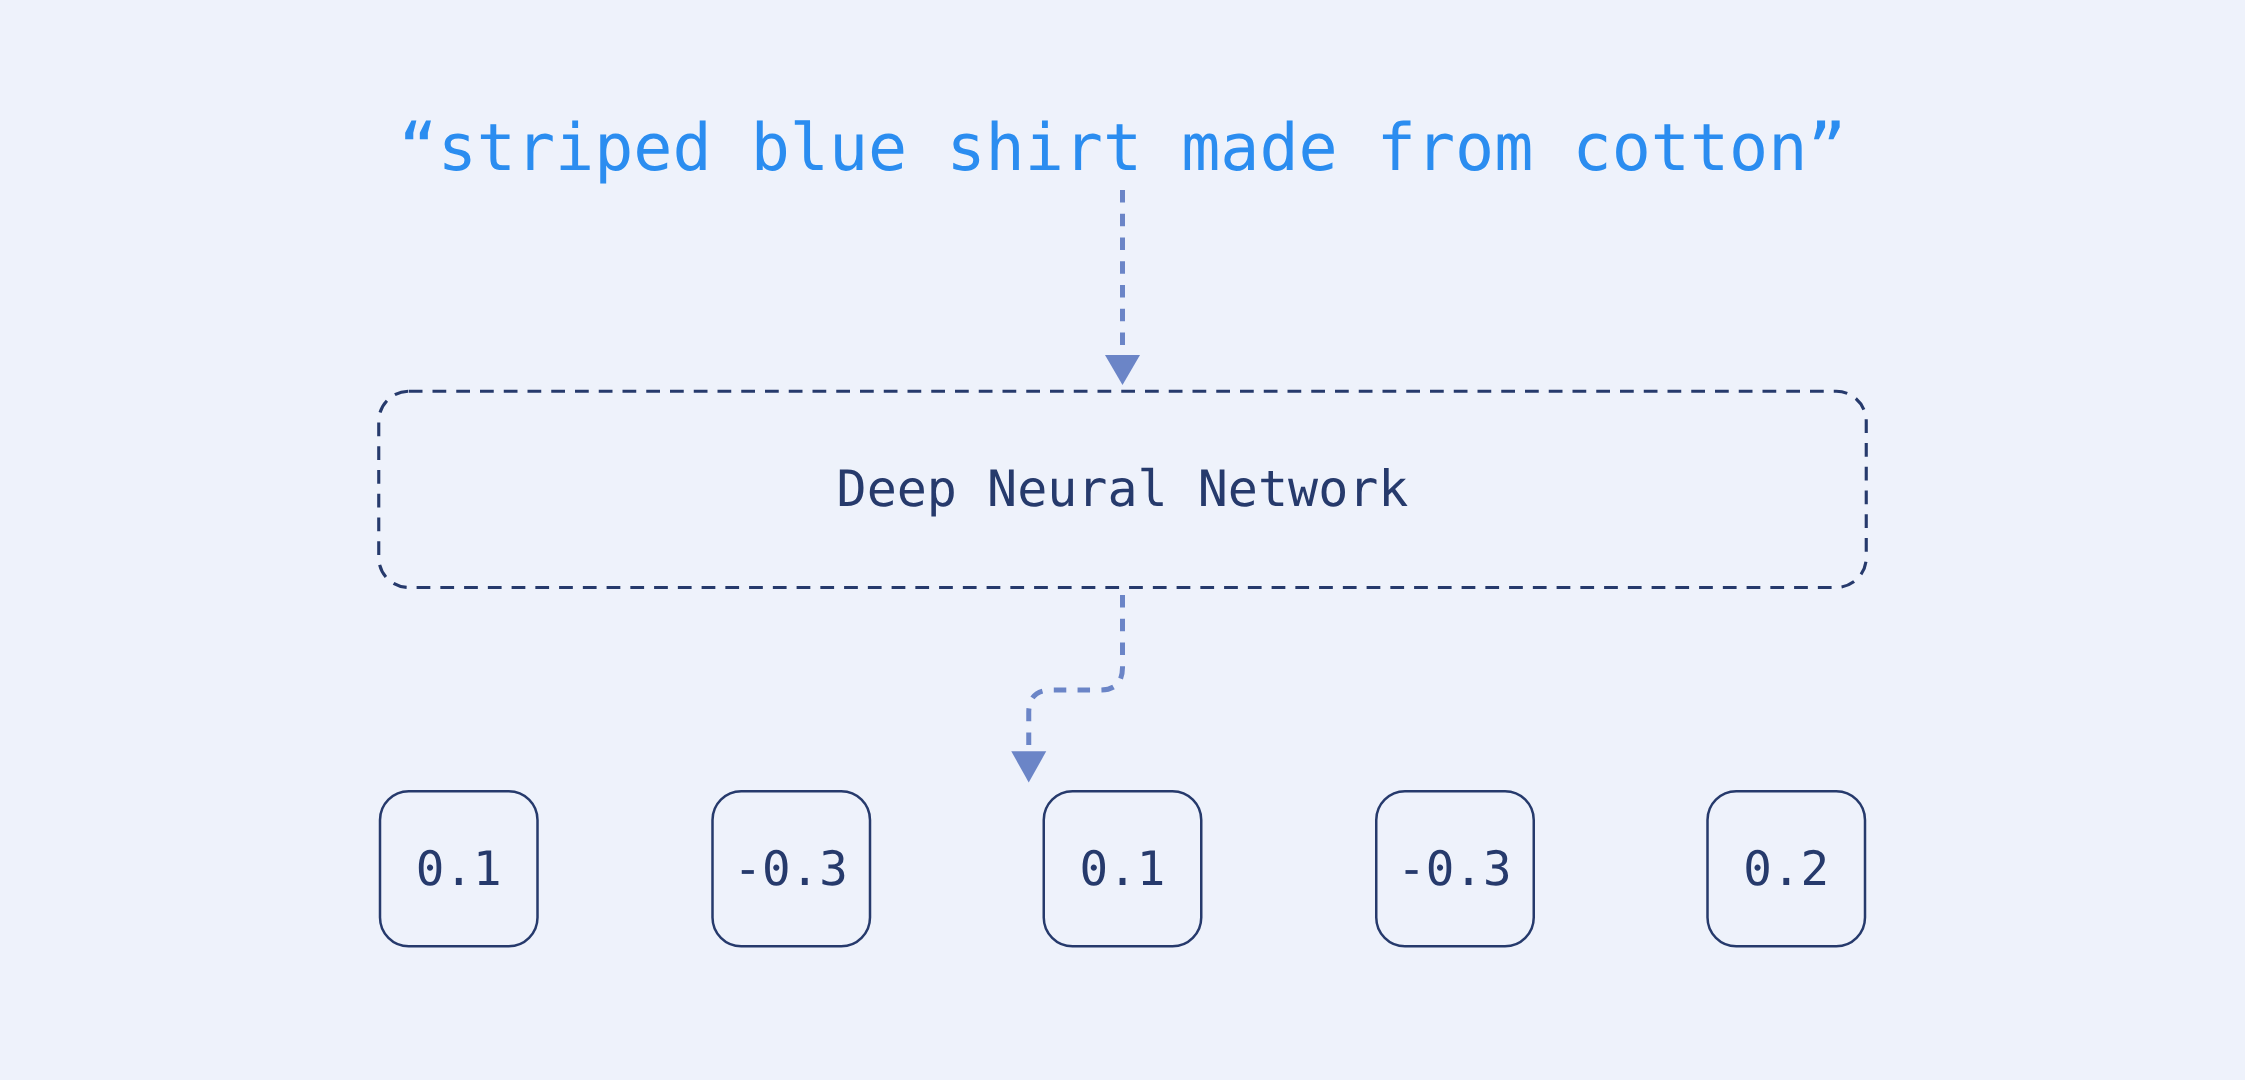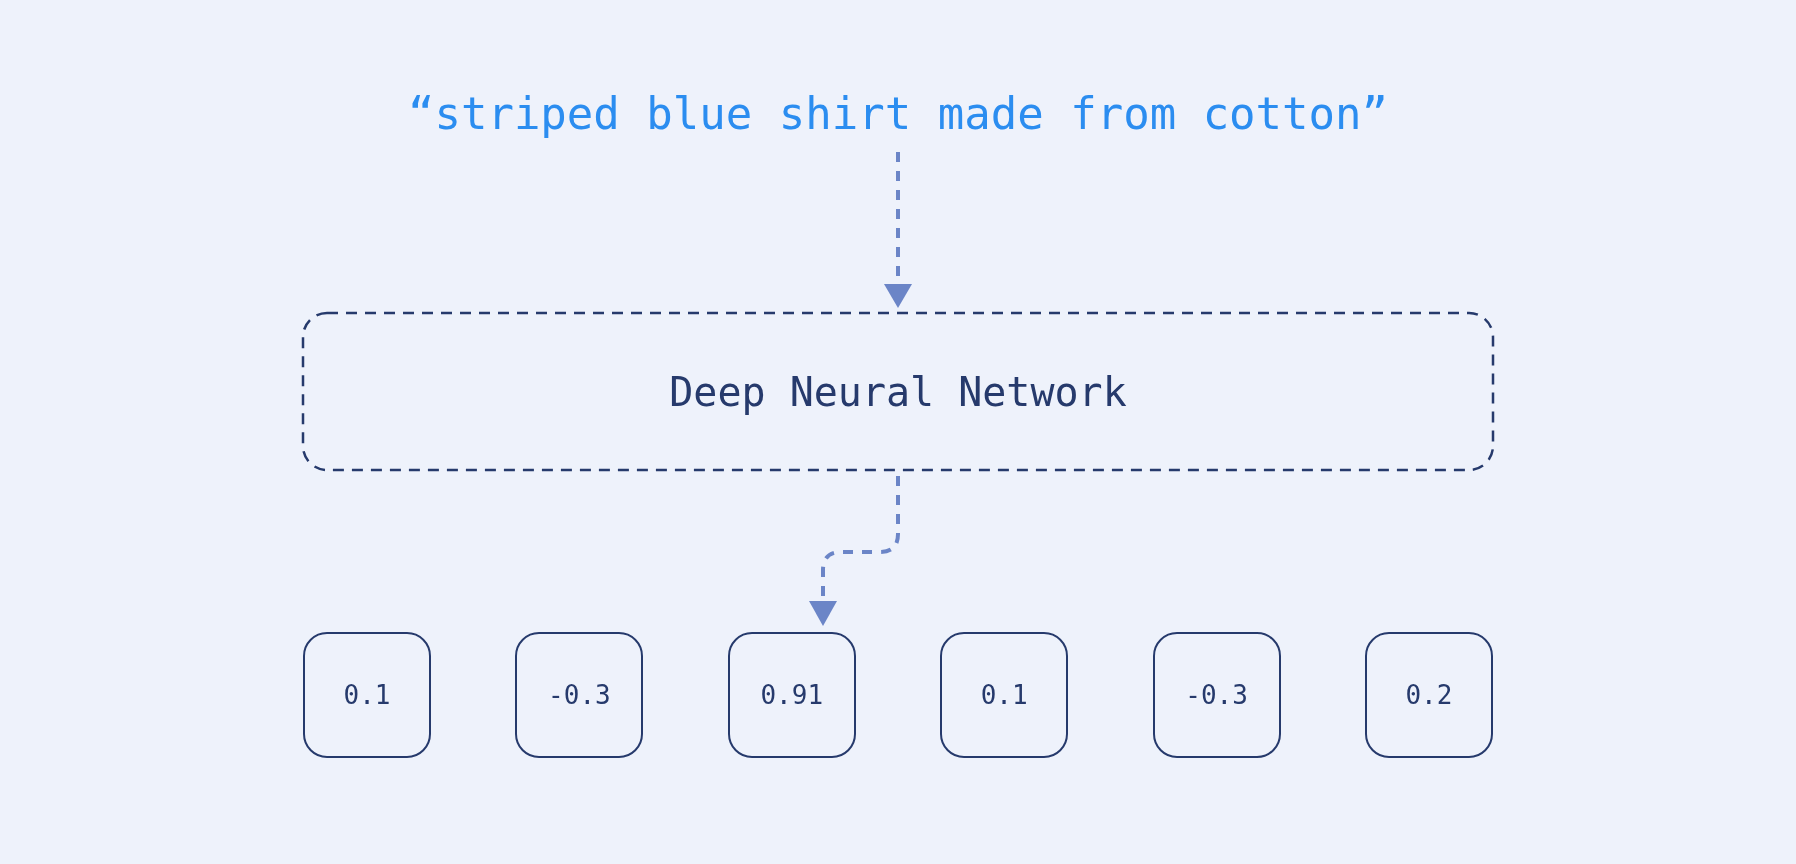--- a/index.html
+++ b/index.html
@@ -17,21 +17,21 @@
     background: var(--background);
     overflow: hidden;
     font-family: "DejaVu Sans Mono", monospace;
   }
   .input-text {
     position: absolute;
     top: 88px;
     left: 0;
     width: 100%;
     text-align: center;
-    font-size: 44px;
+    font-size: 52px;
     line-height: 1.2;
     font-weight: normal;
     color: var(--accent_blue);
     letter-spacing: 0px;
     white-space: pre;
   }
   .svg-overlay {
     position: absolute;
     inset: 0;
     width: 1796px;
@@ -77,21 +77,21 @@
     width: 128px;
     height: 126px;
     border: 2.5px solid var(--navy);
     border-radius: 24px;
     background: transparent;
     display: flex;
     align-items: center;
     justify-content: center;
   }
   .value-box span {
-    font-size: 26px;
+    font-size: 38px;
     color: var(--navy);
     white-space: pre;
   }
 </style>
 </head>
 <body>
 
 <div class="canvas">
 
   <div class="input-text">“striped blue shirt made from cotton”</div>
@@ -114,23 +114,20 @@
   <div class="model-box-label">Deep Neural Network</div>
 
   <div class="vector-row">
     <div class="value-box">
       <span>0.1</span>
     </div>
     <div class="value-box">
       <span>-0.3</span>
     </div>
     <div class="value-box">
-      <span>0.91</span>
-    </div>
-    <div class="value-box">
       <span>0.1</span>
     </div>
     <div class="value-box">
       <span>-0.3</span>
     </div>
     <div class="value-box">
       <span>0.2</span>
     </div>
   </div>
 

